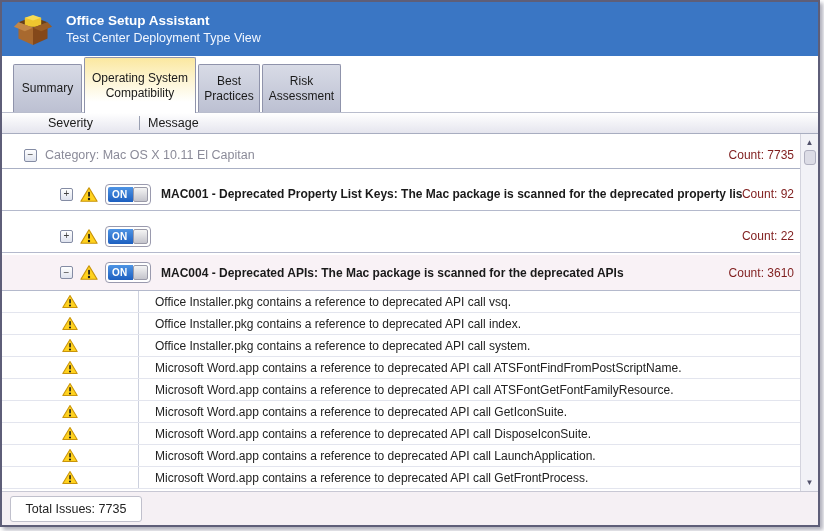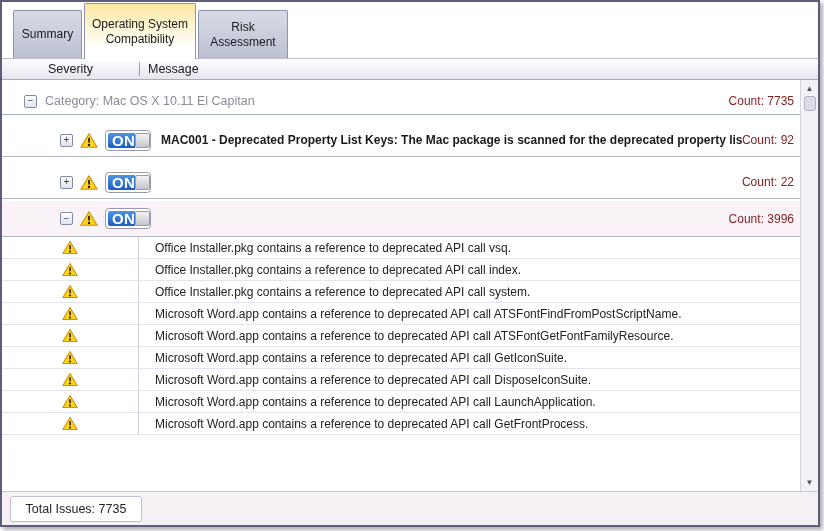--- a/index.html
+++ b/index.html
@@ -33,21 +33,21 @@
     height:48px; margin-right:2px; cursor:default; line-height:1.25;
   }
   .tab.active {
     height:56px; margin-bottom:-1px;
     background:linear-gradient(#fbe8a0 0%, #fdf4d0 38%, #ffffff 80%);
     z-index:4;
   }
   .tab-summary { width:69px; }
   .tab-osc { width:112px; padding:0 6px; }
   .tab-best { width:62px; padding:0 4px; }
-  .tab-risk { width:90px; padding:0 4px; }
+  .tab-risk { width:79px; padding:0 4px; }
   
   .colheader {
     height:22px; flex-shrink:0;
     background:linear-gradient(#ffffff, #e5e5ee);
     border-top:1px solid #b9bdcd; border-bottom:1px solid #a8adc0;
     display:flex; align-items:center; font-size:12.5px; color:#1a1a1a;
     position:relative; z-index:2;
   }
   .col-sev { width:137px; text-align:center; }
   .col-div { width:1px; height:14px; background:#9aa0b2; }
@@ -82,21 +82,21 @@
   .warn-small { width:16px; height:15px; }
   .toggle {
     width:46px; height:21px; border:1px solid #9a9aae; border-radius:4px;
     background:#ffffff; padding:2px; display:flex; flex-shrink:0; cursor:default;
   }
   .toggle-track {
     flex:1; background:linear-gradient(#4e94e4, #1d5fc0);
     border-radius:2px 0 0 2px; display:flex; align-items:center;
   }
   .toggle-label {
-    color:#ffffff; font-weight:bold; font-size:15px; padding-left:4px;
+    color:#ffffff; font-weight:bold; font-size:10px; padding-left:4px;
     letter-spacing:0.3px;
   }
   .toggle-knob {
     width:15px; background:linear-gradient(#f4f4f4, #c4c4cc);
     border:1px solid #9a9aa8; border-radius:2px; flex-shrink:0;
   }
   .group-title {
     font-weight:bold; color:#1a1a1a; font-size:12px; margin-left:10px;
     white-space:nowrap; overflow:hidden; flex-shrink:1; min-width:0;
   }
@@ -135,27 +135,45 @@
     background:#ffffff; border:1px solid #c0c0cc; border-radius:3px;
     height:26px; min-width:132px; display:flex; align-items:center; justify-content:center;
     font-size:12.5px; color:#222222; padding:0 14px;
   }
 </style>
 </head>
 <body>
 
 <div class="window">
 
+  <div class="titlebar">
+    <svg class="app-icon" viewBox="0 0 44 38">
+      <polygon points="6,11 22,5 38,11 22,17" fill="#6b4015"></polygon>
+      <polygon points="13,6 31,6 31,16 13,16" fill="#eec62f"></polygon>
+      <polygon points="13,6 22,9 31,6 22,3" fill="#f6dc55"></polygon>
+      <polygon points="6,11 22,17 22,36 6,29" fill="#a8692f"></polygon>
+      <polygon points="38,11 22,17 22,36 38,29" fill="#84481a"></polygon>
+      <polygon points="6,11 1,16 13,21 22,17" fill="#c28647"></polygon>
+      <polygon points="38,11 43,16 31,21 22,17" fill="#9a5d24"></polygon>
+    </svg>
+    <div>
+      <div class="app-title">Office Setup Assistant</div>
+      <div class="app-subtitle">Test Center Deployment Type View</div>
+    </div>
+  </div>
 
   <div class="tabstrip">
     <div class="tab tab-summary">
       <span>Summary</span>
     </div>
     <div class="tab tab-osc active">
       <span>Operating System Compatibility</span>
+    </div>
+    <div class="tab tab-best">
+      <span>Best Practices</span>
     </div>
     <div class="tab tab-risk">
       <span>Risk Assessment</span>
     </div>
   </div>
 
   <div class="colheader">
     <div class="col-sev">Severity</div>
     <div class="col-div"></div>
     <div class="col-msg">Message</div>
@@ -216,21 +234,22 @@
           <path d="M10 1.5 L19 16.5 H1 Z" fill="#ffd21e" stroke="#c9940a" stroke-width="1.3" stroke-linejoin="round"></path>
           <rect x="9.1" y="6" width="1.9" height="5.6" rx="0.9" fill="#1a1a1a"></rect>
           <circle cx="10" cy="14" r="1.3" fill="#1a1a1a"></circle>
         </svg>
         <div class="toggle">
           <div class="toggle-track">
             <span class="toggle-label">ON</span>
           </div>
           <div class="toggle-knob"></div>
         </div>
-        <div class="count">Count: 3996</div>
+        <div class="group-title">MAC004 - Deprecated APIs: The Mac package is scanned for the deprecated APIs</div>
+        <div class="count">Count: 3610</div>
       </div>
 
       <div class="detail-row">
         <div class="cell-sev">
           <svg class="warn warn-small" viewBox="0 0 20 18">
               <path d="M10 1.5 L19 16.5 H1 Z" fill="#ffd21e" stroke="#c9940a" stroke-width="1.3" stroke-linejoin="round"></path>
               <rect x="9.1" y="6" width="1.9" height="5.6" rx="0.9" fill="#1a1a1a"></rect>
               <circle cx="10" cy="14" r="1.3" fill="#1a1a1a"></circle>
             </svg>
         </div>

